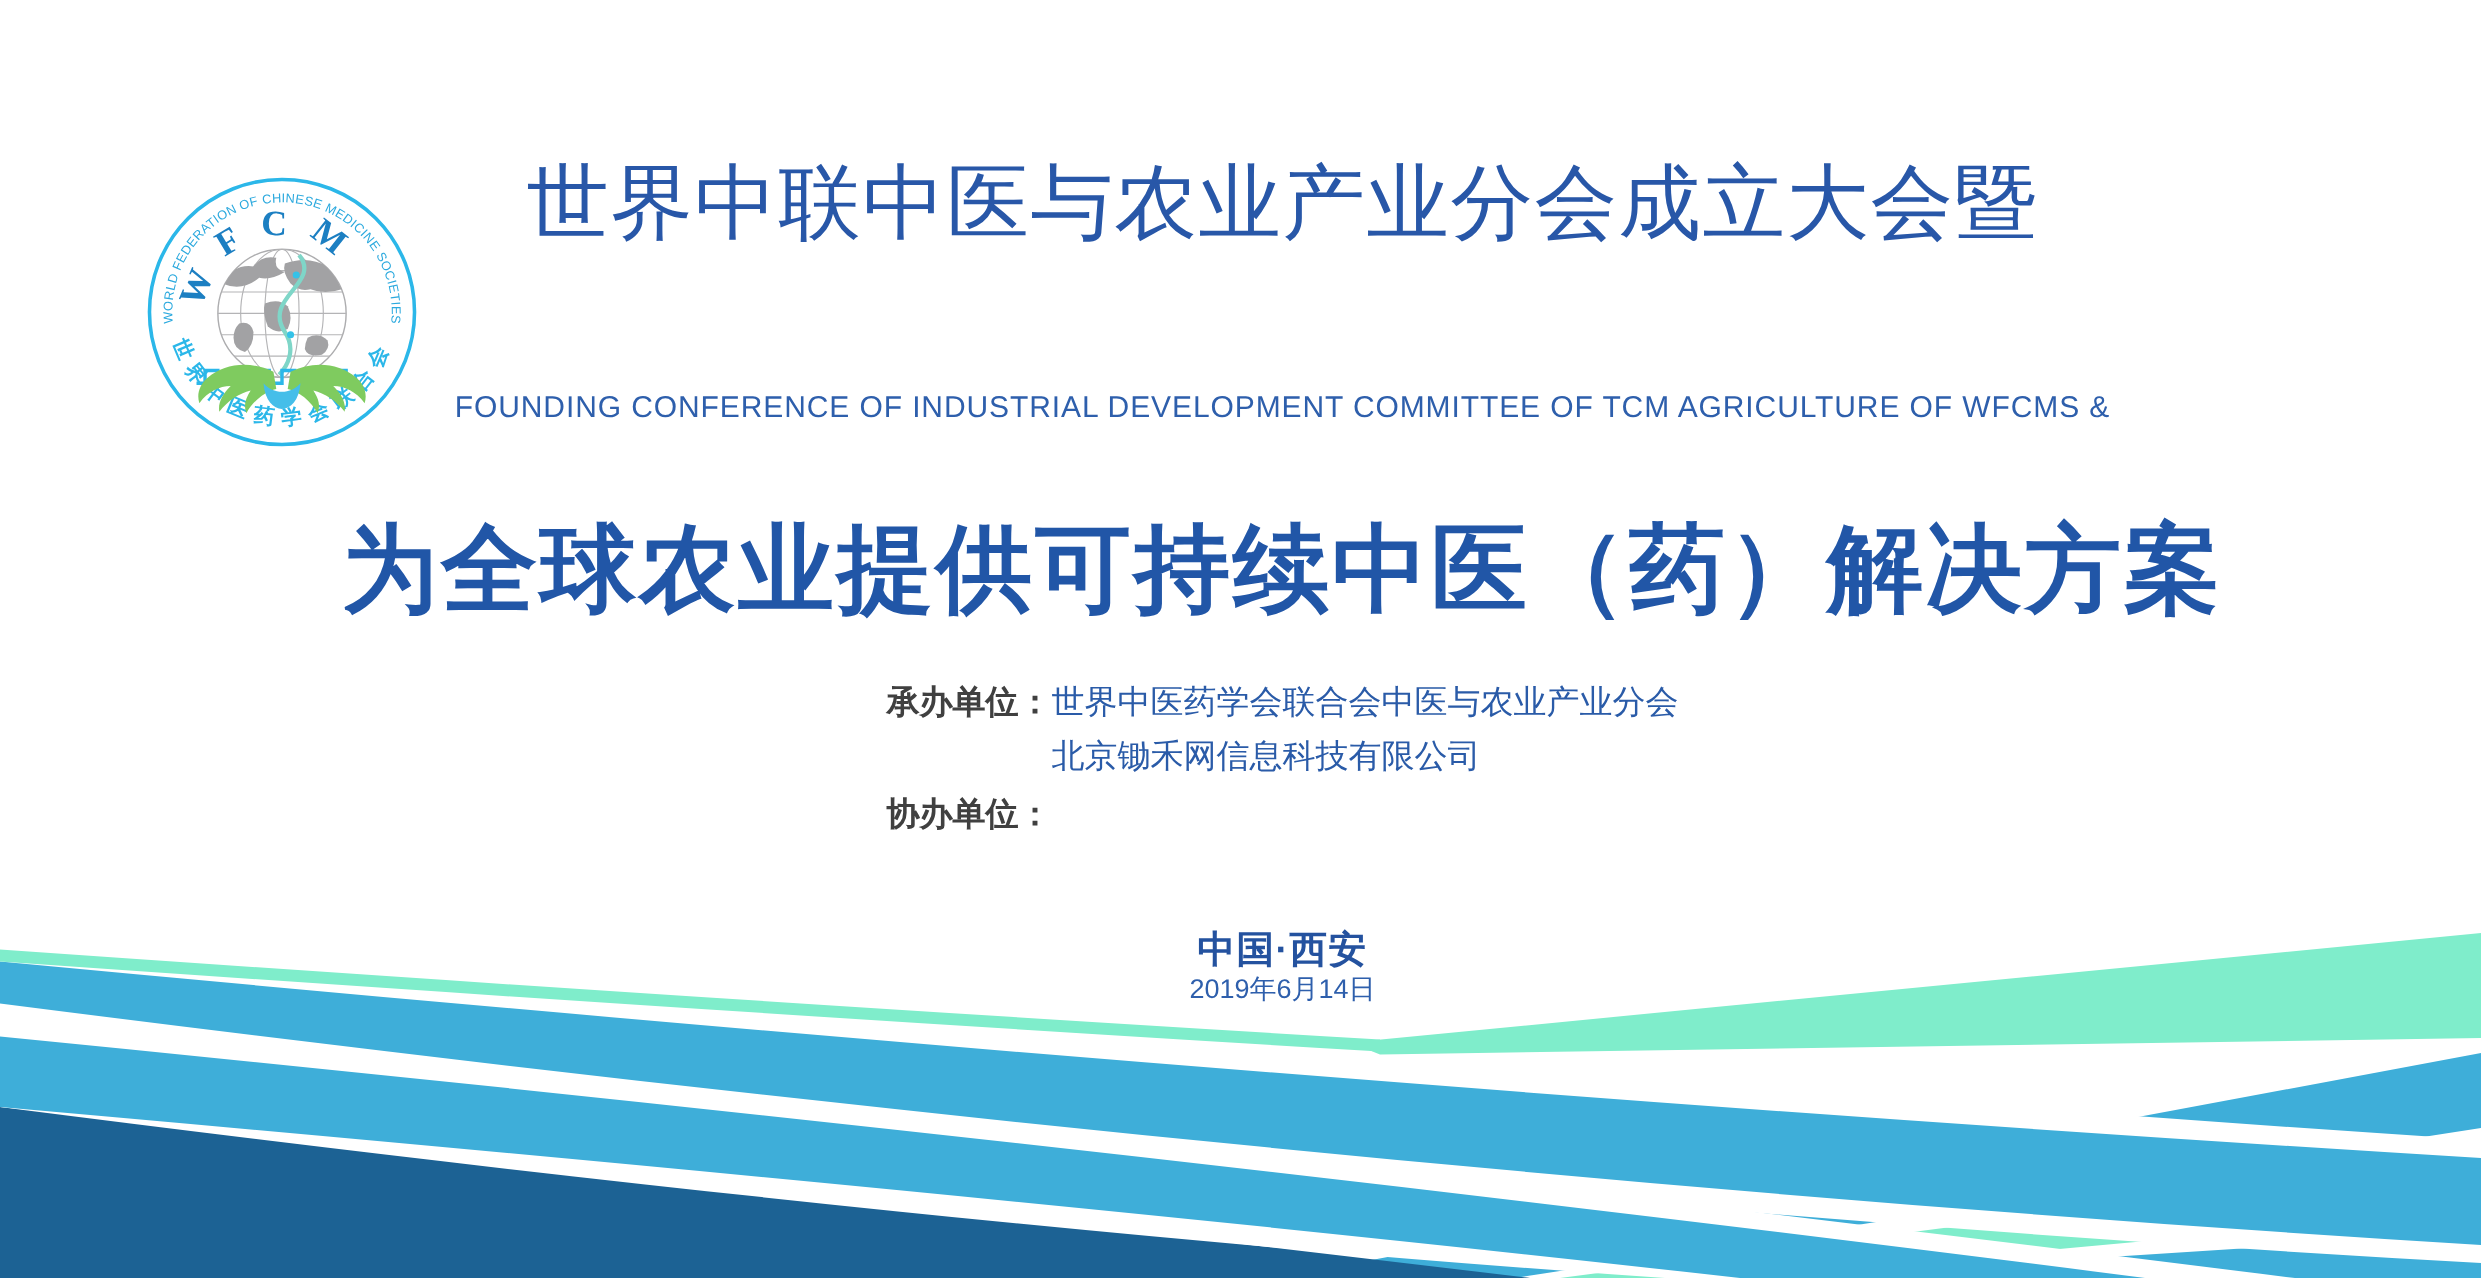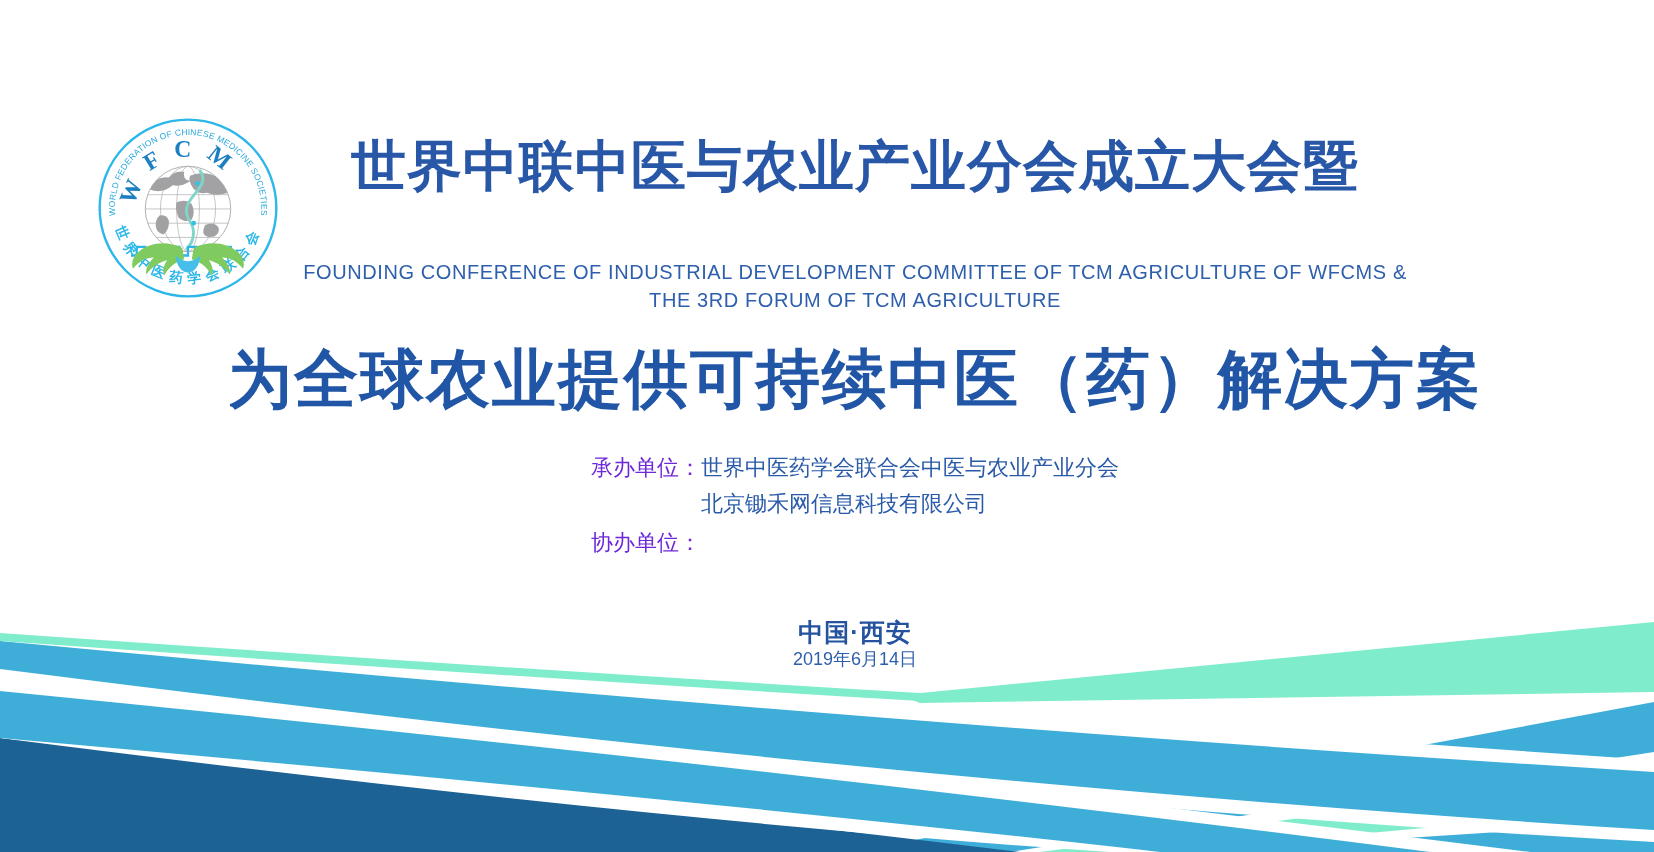--- a/index.html
+++ b/index.html
@@ -1,29 +1,29 @@
 <!DOCTYPE html>
 <html><head>
 <meta charset="utf-8">
 <style>
   html,body{margin:0;padding:0;background:#888;}
   .stage{position:relative;width:1654px;height:852px;background:#ffffff;overflow:hidden;
          font-family:"Liberation Sans",sans-serif;margin:0 auto;}
   .content{position:absolute;left:56px;top:0;right:0;text-align:center;}
   .title{position:absolute;top:100px;left:0;right:0;
-         font-size:55px;line-height:71px;font-weight:700;letter-spacing:1px;color:#2857A8;margin-top:31px;}
+         font-size:55px;line-height:71px;font-weight:400;letter-spacing:1px;color:#2857A8;}
   .english{position:absolute;top:258px;left:0;right:0;
          font-size:20px;line-height:28px;letter-spacing:0.6px;color:#2E5FAC;}
   .slogan{position:absolute;top:346px;left:0;right:0;
          font-size:64px;line-height:66px;font-weight:700;letter-spacing:2px;color:#2156A7;}
   .orgwrap{position:absolute;top:450px;left:0;right:0;text-align:center;}
   .org{display:inline-block;text-align:left;font-size:22px;line-height:36px;color:#2A5BA8;}
   .org-row{display:flex;align-items:flex-start;}
   .org-row + .org-row{margin-top:3px;}
-  .org-label{font-weight:400;color:#6d28d9;white-space:nowrap;}
+  .org-label{font-weight:700;color:#404040;white-space:nowrap;}
   .org-lines{display:flex;flex-direction:column;}
   .place{position:absolute;top:616px;left:0;right:0;font-size:25px;font-weight:700;
          letter-spacing:1px;color:#24529F;}
   .date{position:absolute;top:647px;left:0;right:0;font-size:18px;color:#2E5FAC;}
   .logo{position:absolute;left:93px;top:113px;width:190px;height:190px;}
   .stripes{position:absolute;left:0;bottom:0;width:1654px;height:292px;display:block;}
 </style>
 </head>
 <body>
 
@@ -90,21 +90,20 @@
   </svg>
 
   <div class="content">
 
     <div class="title">
       <div>世界中联中医与农业产业分会成立大会暨</div>
     </div>
 
     <div class="english">
       <div>FOUNDING CONFERENCE OF INDUSTRIAL DEVELOPMENT COMMITTEE OF TCM AGRICULTURE OF WFCMS &amp;</div>
-      <div>THE 3RD FORUM OF TCM AGRICULTURE</div>
     </div>
 
     <div class="slogan">为全球农业提供可持续中医（药）解决方案</div>
 
     <div class="orgwrap">
       <div class="org">
         <div class="org-row">
           <span class="org-label">承办单位：</span>
           <span class="org-lines">
             <span>世界中医药学会联合会中医与农业产业分会</span>

